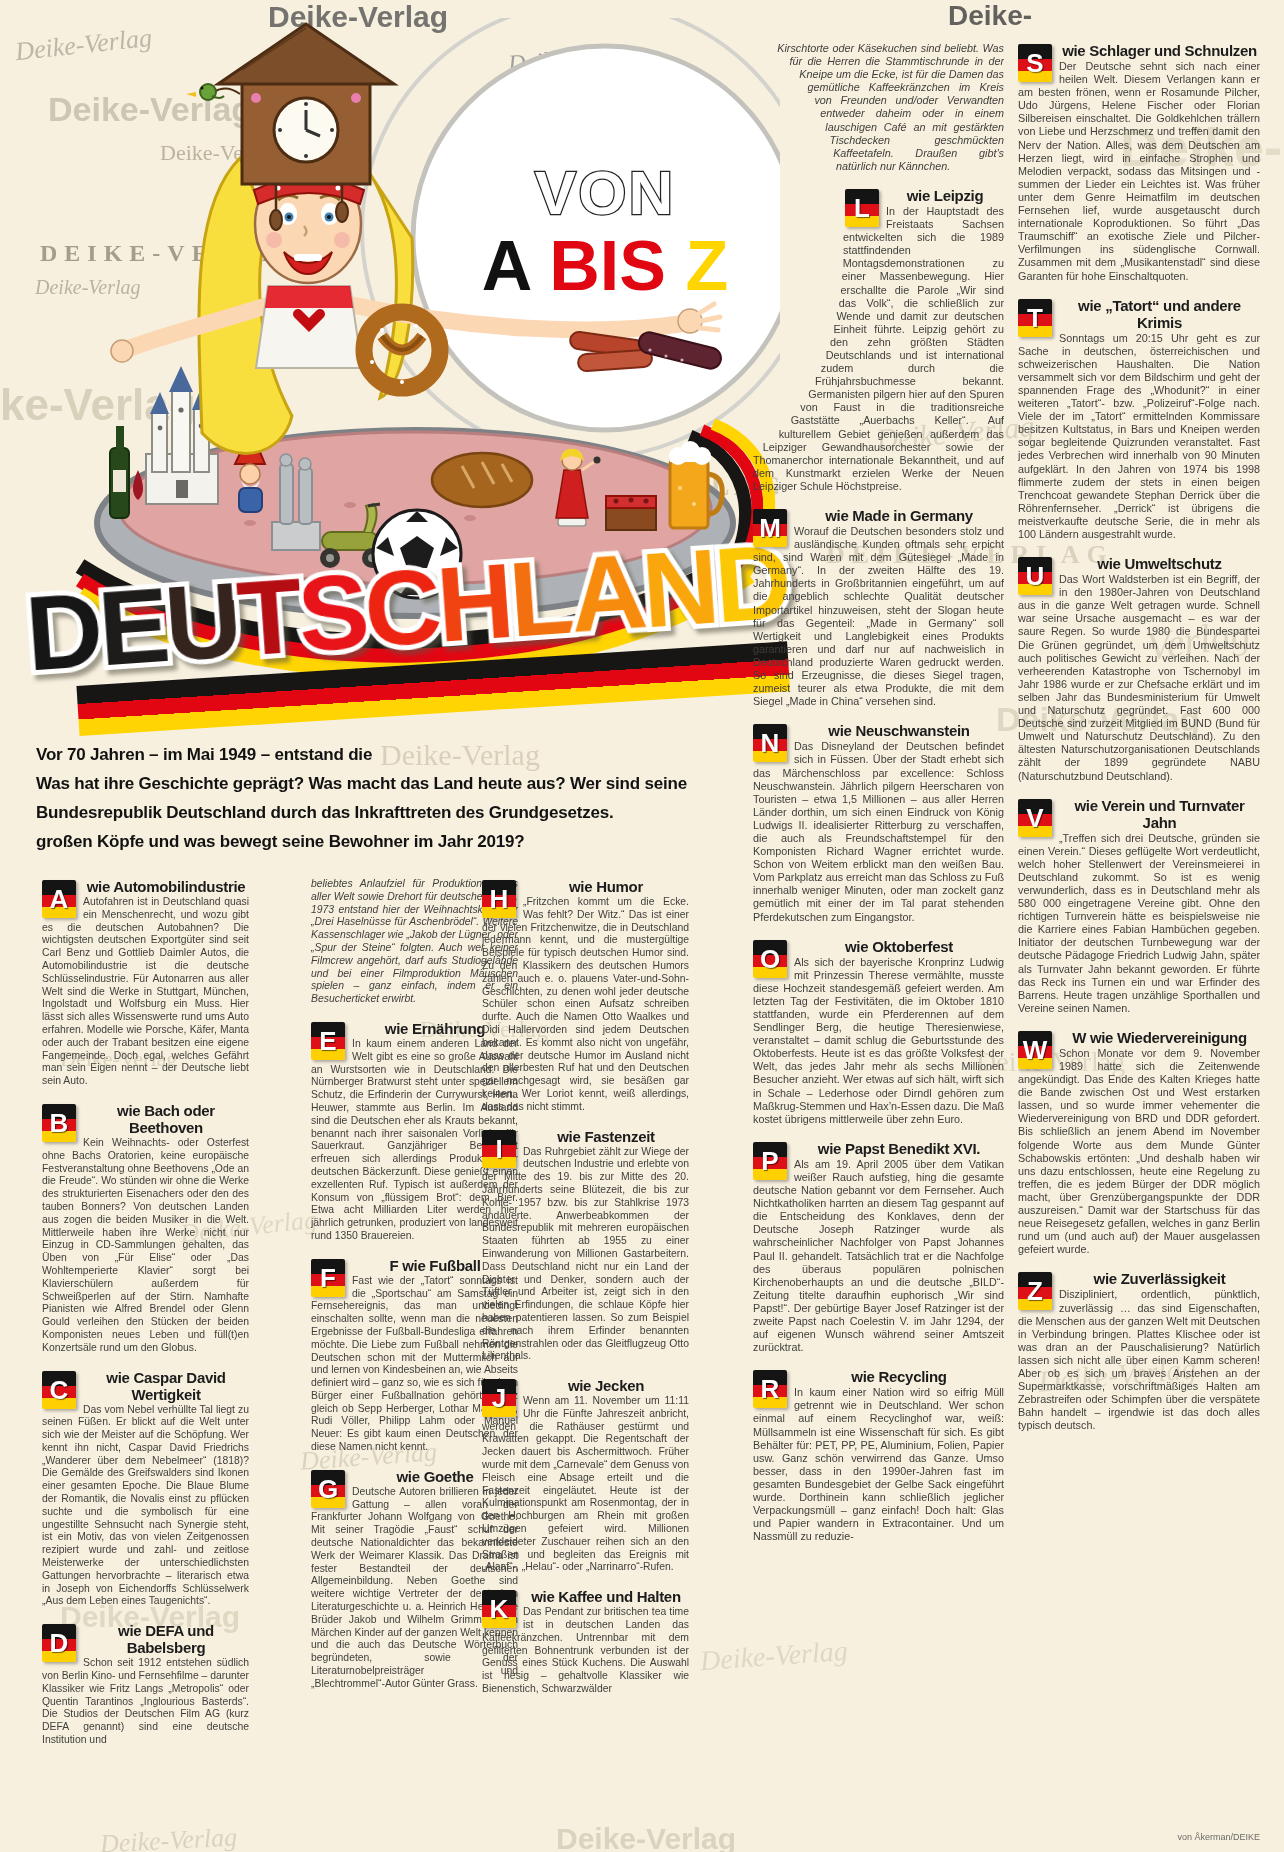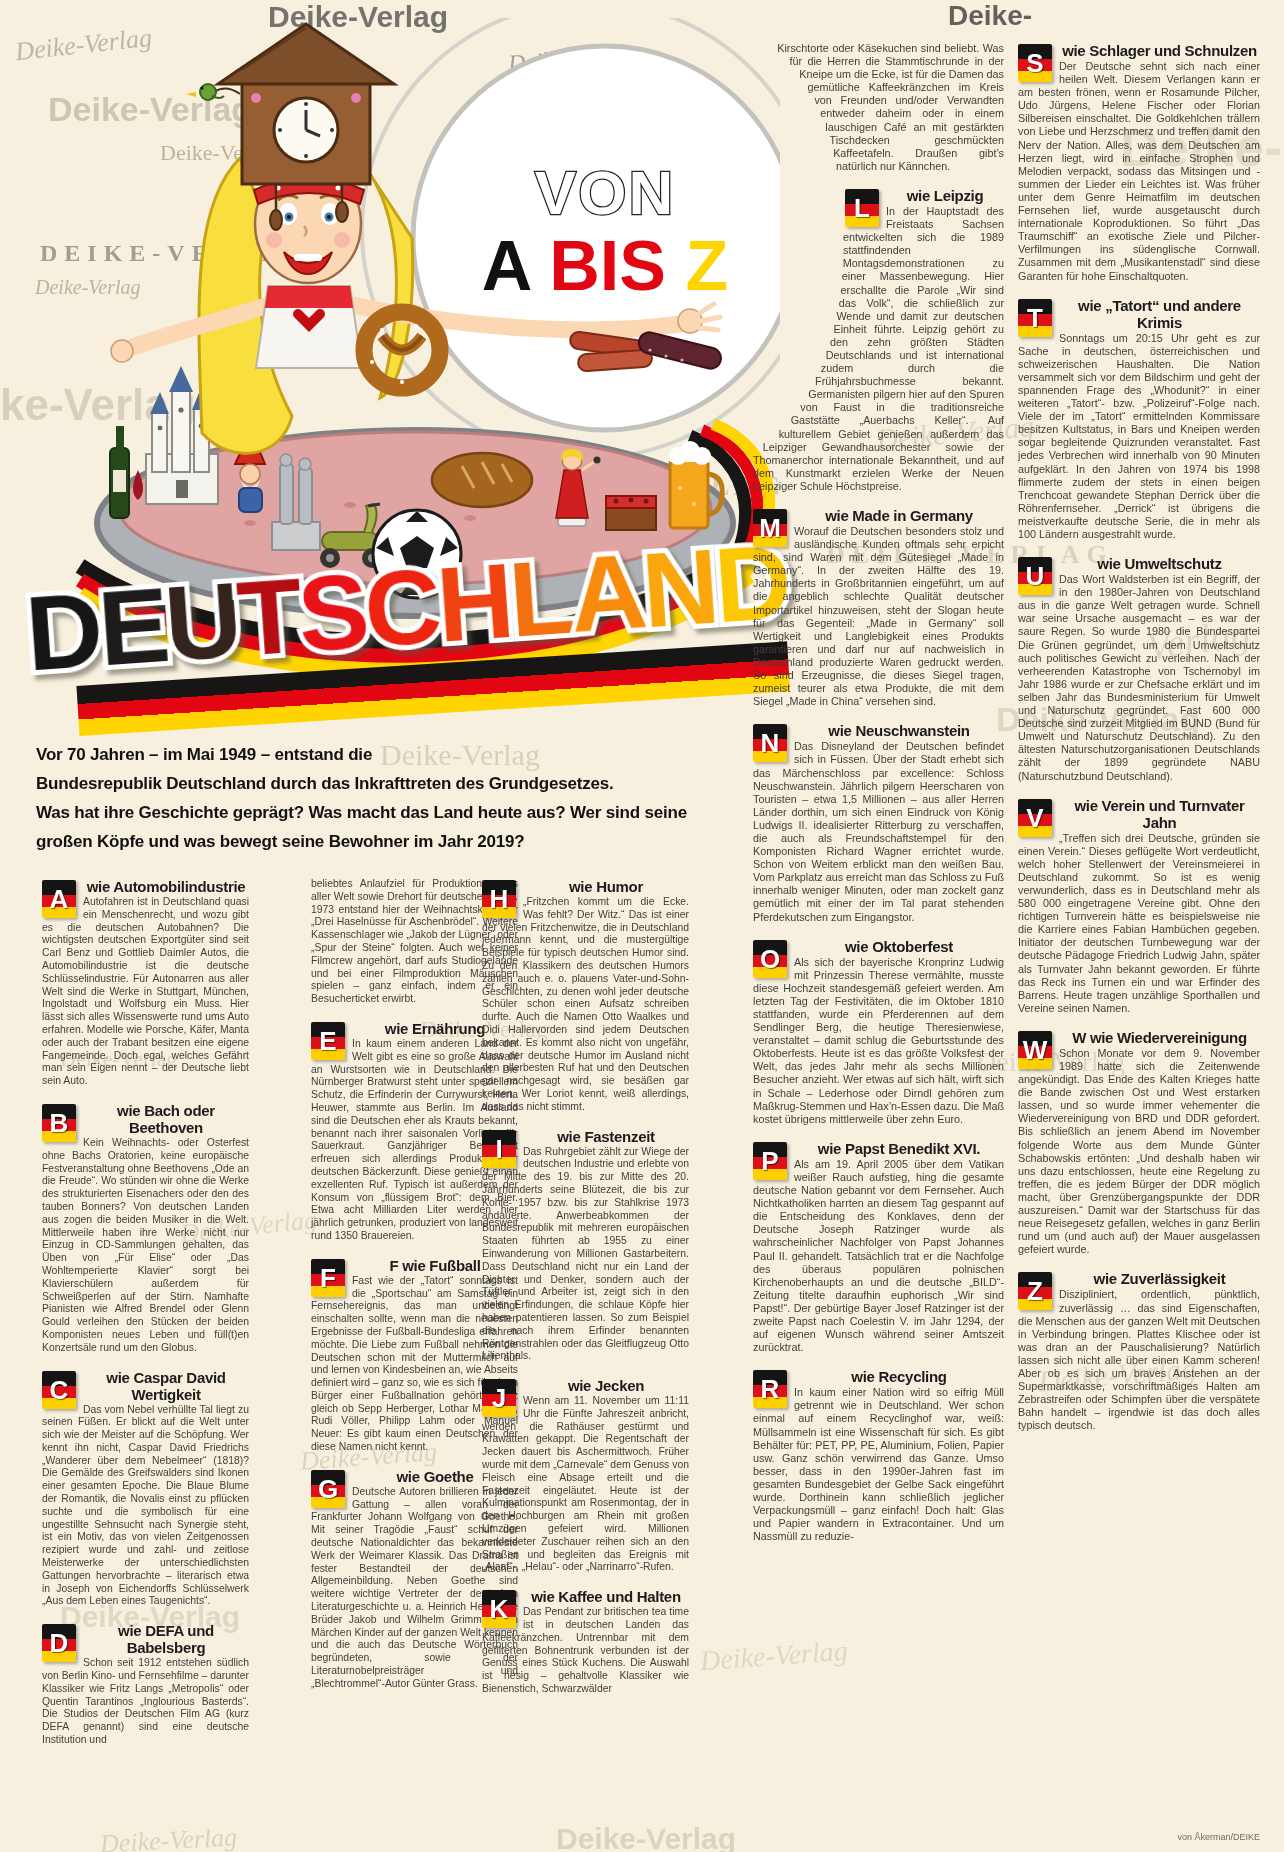--- a/index.html
+++ b/index.html
@@ -33,21 +33,21 @@
   .entry:first-child,.col p.cont:first-of-type{margin-top:0;}
   .lbox{float:left;width:34px;height:38px;margin:2px 7px 3px 0;border-radius:2px;
       background:linear-gradient(180deg,#141414 0 40%,#dc1016 40% 70%,#ffd000 70% 100%);
       box-shadow:2px 2px 3px rgba(40,40,40,.35);
       color:#fff;font-weight:bold;font-size:26px;line-height:38px;text-align:center;
       text-shadow:1px 1px 1px rgba(0,0,0,.55);}
   .entry h3{margin:0 0 1px 0;font-size:15px;line-height:17px;text-align:center;
       color:#1c1c1c;letter-spacing:-0.3px;}
   .body{margin:0;font-size:10.4px;line-height:12.8px;text-align:justify;color:#3f3e3b;}
   .col-4 .body,.col-5 .body{font-size:10.8px;line-height:13.1px;}
-  .col p.cont{margin:0 0 0 0;}
+  .col p.cont{margin:0 0 0 0;font-style:italic;}
   .circle-spacer{float:left;width:92px;height:430px;
       shape-outside:ellipse(130px 215px at -40px 200px);}
   .credit{position:absolute;left:1018px;top:1832px;width:242px;z-index:6;
       text-align:right;font-size:9px;color:#6b6b66;}
 </style>
 </head>
 <body>
 
 <div class="page">
   <div class="wm-layer">
@@ -277,22 +277,22 @@
     <g transform="rotate(-4 400 150)" style="filter:drop-shadow(4px 5px 2px rgba(90,85,70,.55));">
       <text x="400" y="170" text-anchor="middle" font-family="Liberation Sans, sans-serif" font-weight="bold" font-size="106" letter-spacing="-4" stroke="#ffffff" stroke-width="10" paint-order="stroke">
         <tspan fill="#161616">D</tspan><tspan fill="#1d1c1b">E</tspan><tspan fill="#35241e">U</tspan><tspan fill="#b40d12">T</tspan><tspan fill="#e8141a">S</tspan><tspan fill="#ee2412">C</tspan><tspan fill="#f04311">H</tspan><tspan fill="#f2700f">L</tspan><tspan fill="#f68b0e">A</tspan><tspan fill="#f9a70c">N</tspan><tspan fill="#fcc705">D</tspan>
       </text>
     </g>
   </svg>
   <div class="flag-stripe"></div>
 
   <div class="intro">
     <div>Vor 70 Jahren – im Mai 1949 – entstand die</div>
+    <div>Was hat ihre Geschichte geprägt? Was macht das Land heute aus? Wer sind seine</div>
     <div>Bundesrepublik Deutschland durch das Inkrafttreten des Grundgesetzes.</div>
-    <div>Was hat ihre Geschichte geprägt? Was macht das Land heute aus? Wer sind seine</div>
     <div>großen Köpfe und was bewegt seine Bewohner im Jahr 2019?</div>
   </div>
 
   <div class="col col-1">
       <div class="entry">
         <div class="lbox">A</div>
         <h3>wie Automobilindustrie</h3>
         <p class="body">Autofahren ist in Deutschland quasi ein Menschenrecht, und wozu gibt es die deutschen Autobahnen? Die wichtigsten deutschen Exportgüter sind seit Carl Benz und Gottlieb Daimler Autos, die Automobilindustrie ist die deutsche Schlüsselindustrie. Für Autonarren aus aller Welt sind die Werke in Stuttgart, München, Ingolstadt und Wolfsburg ein Muss. Hier lässt sich alles Wissenswerte rund ums Auto erfahren. Modelle wie Porsche, Käfer, Manta oder auch der Trabant besitzen eine eigene Fangemeinde. Doch egal, welches Gefährt man sein Eigen nennt – der Deutsche liebt sein Auto.</p>
       </div>
       <div class="entry">

